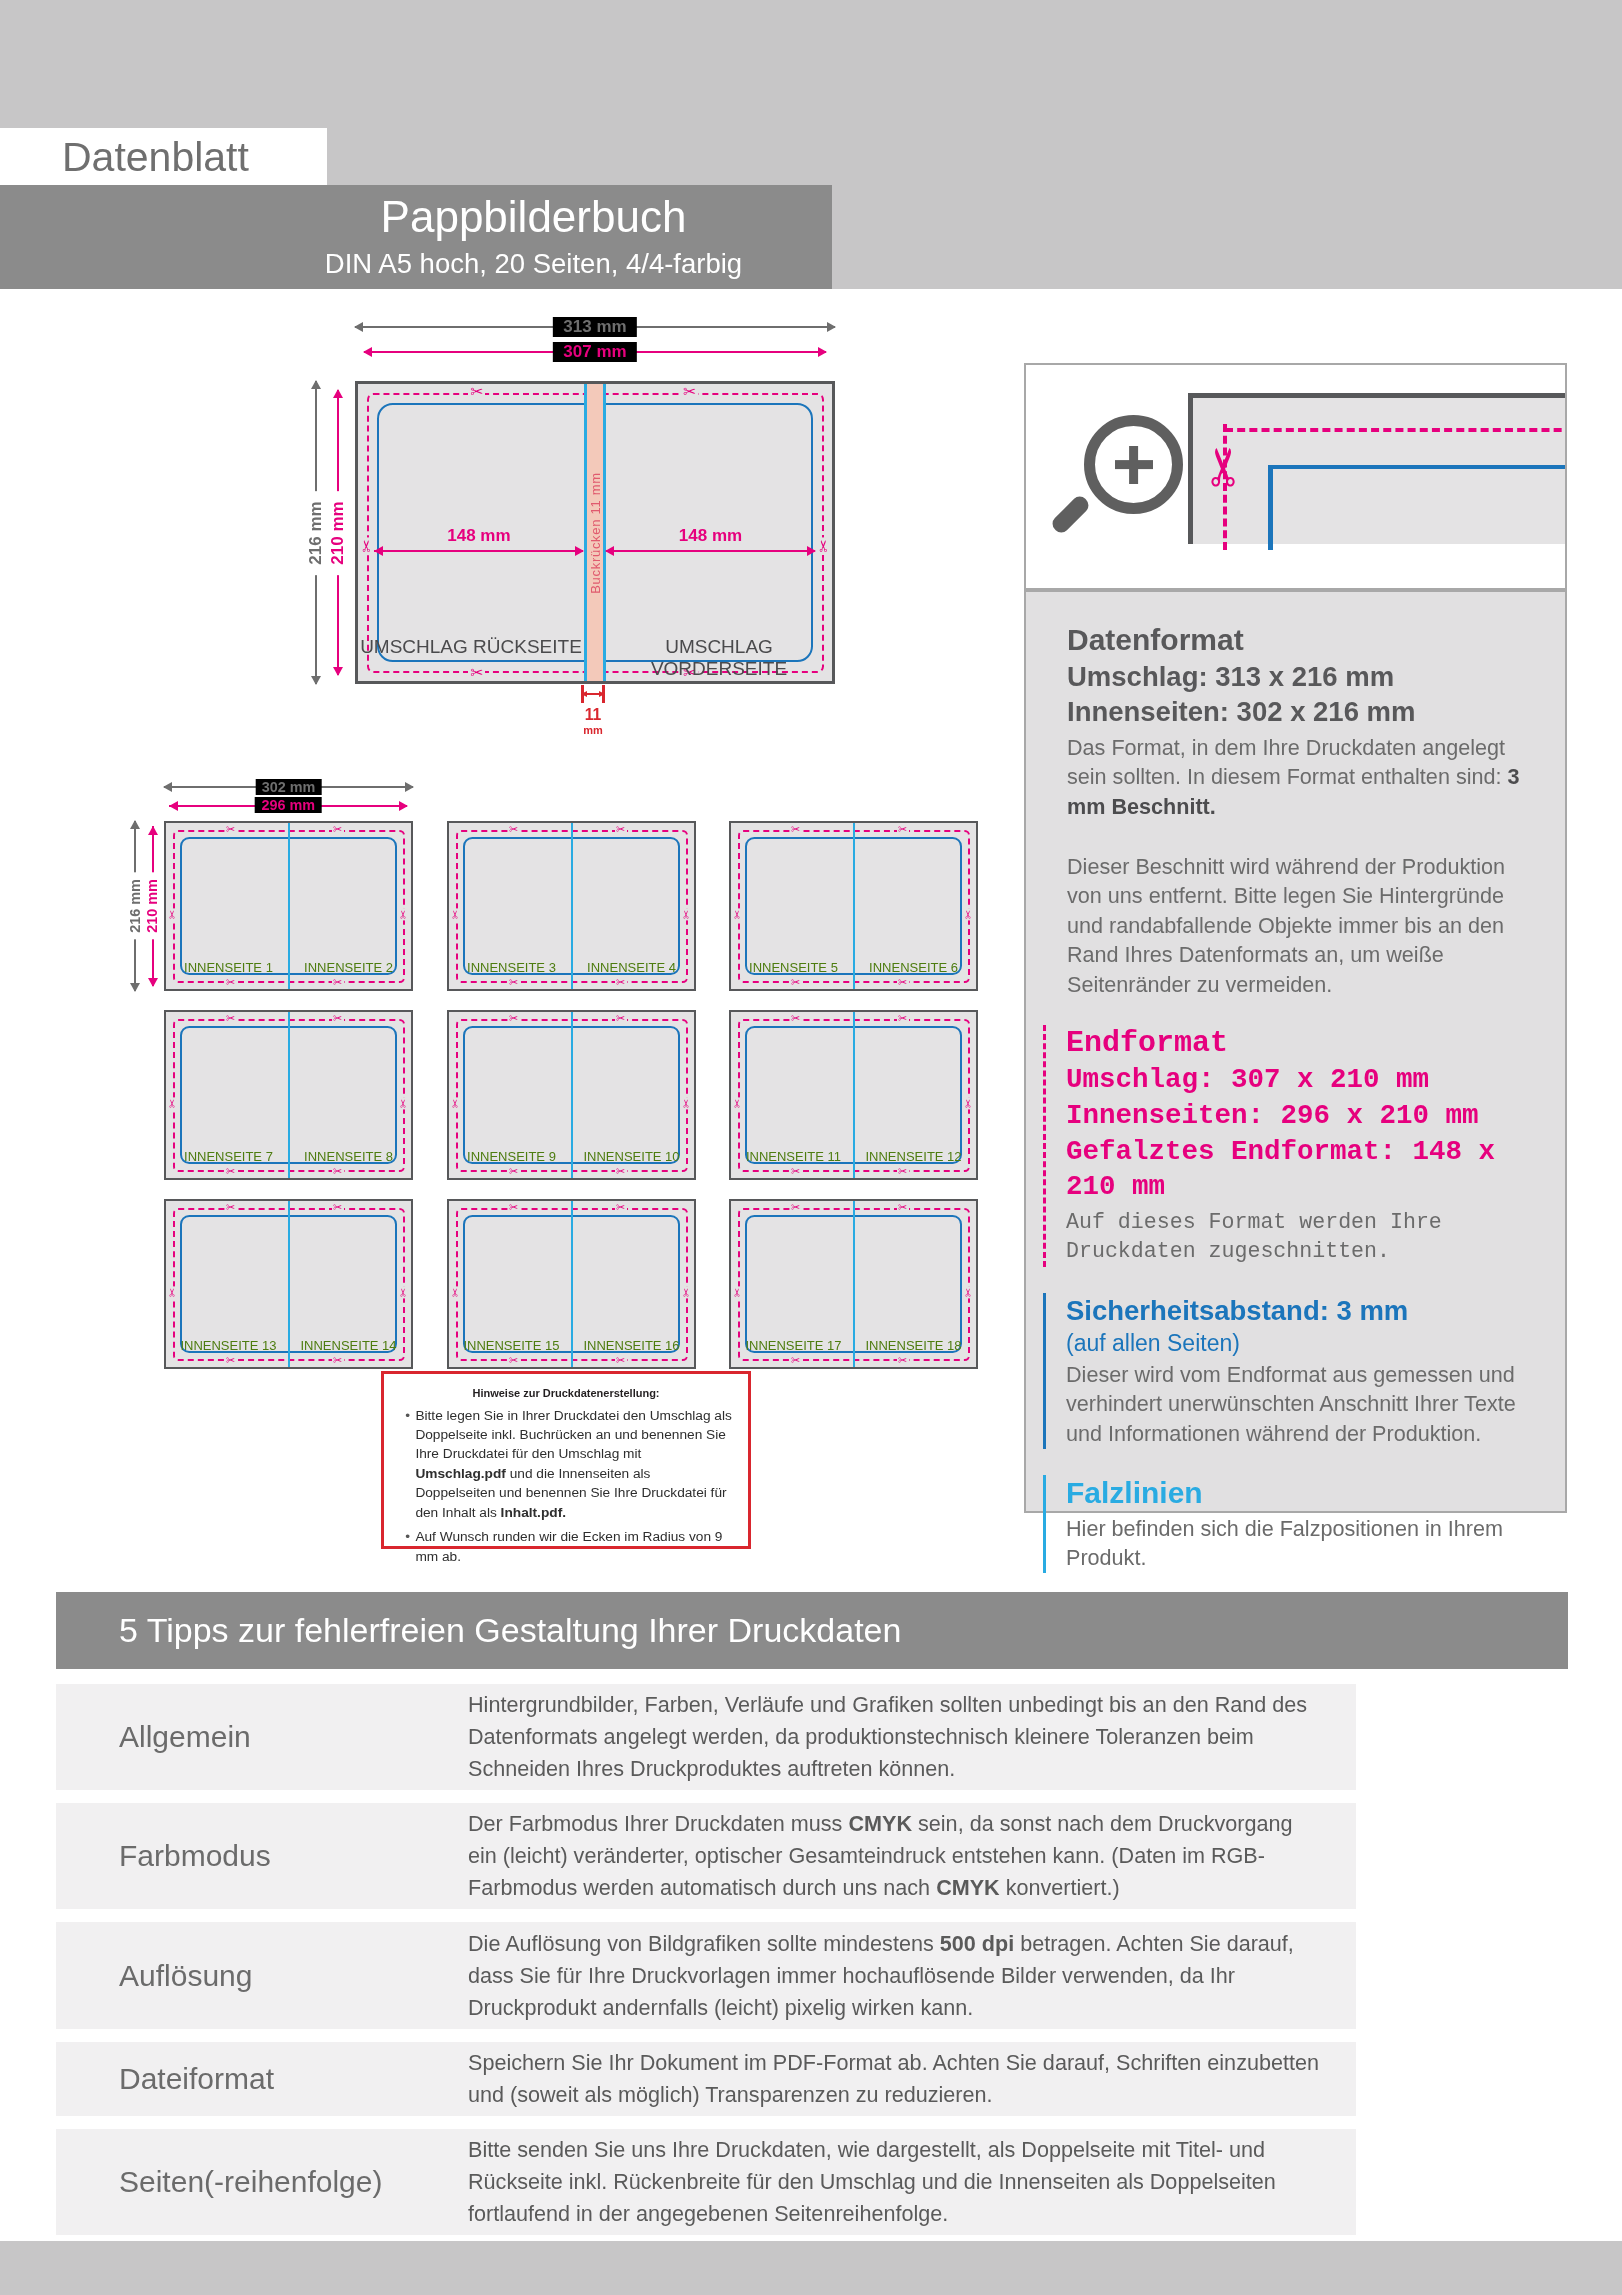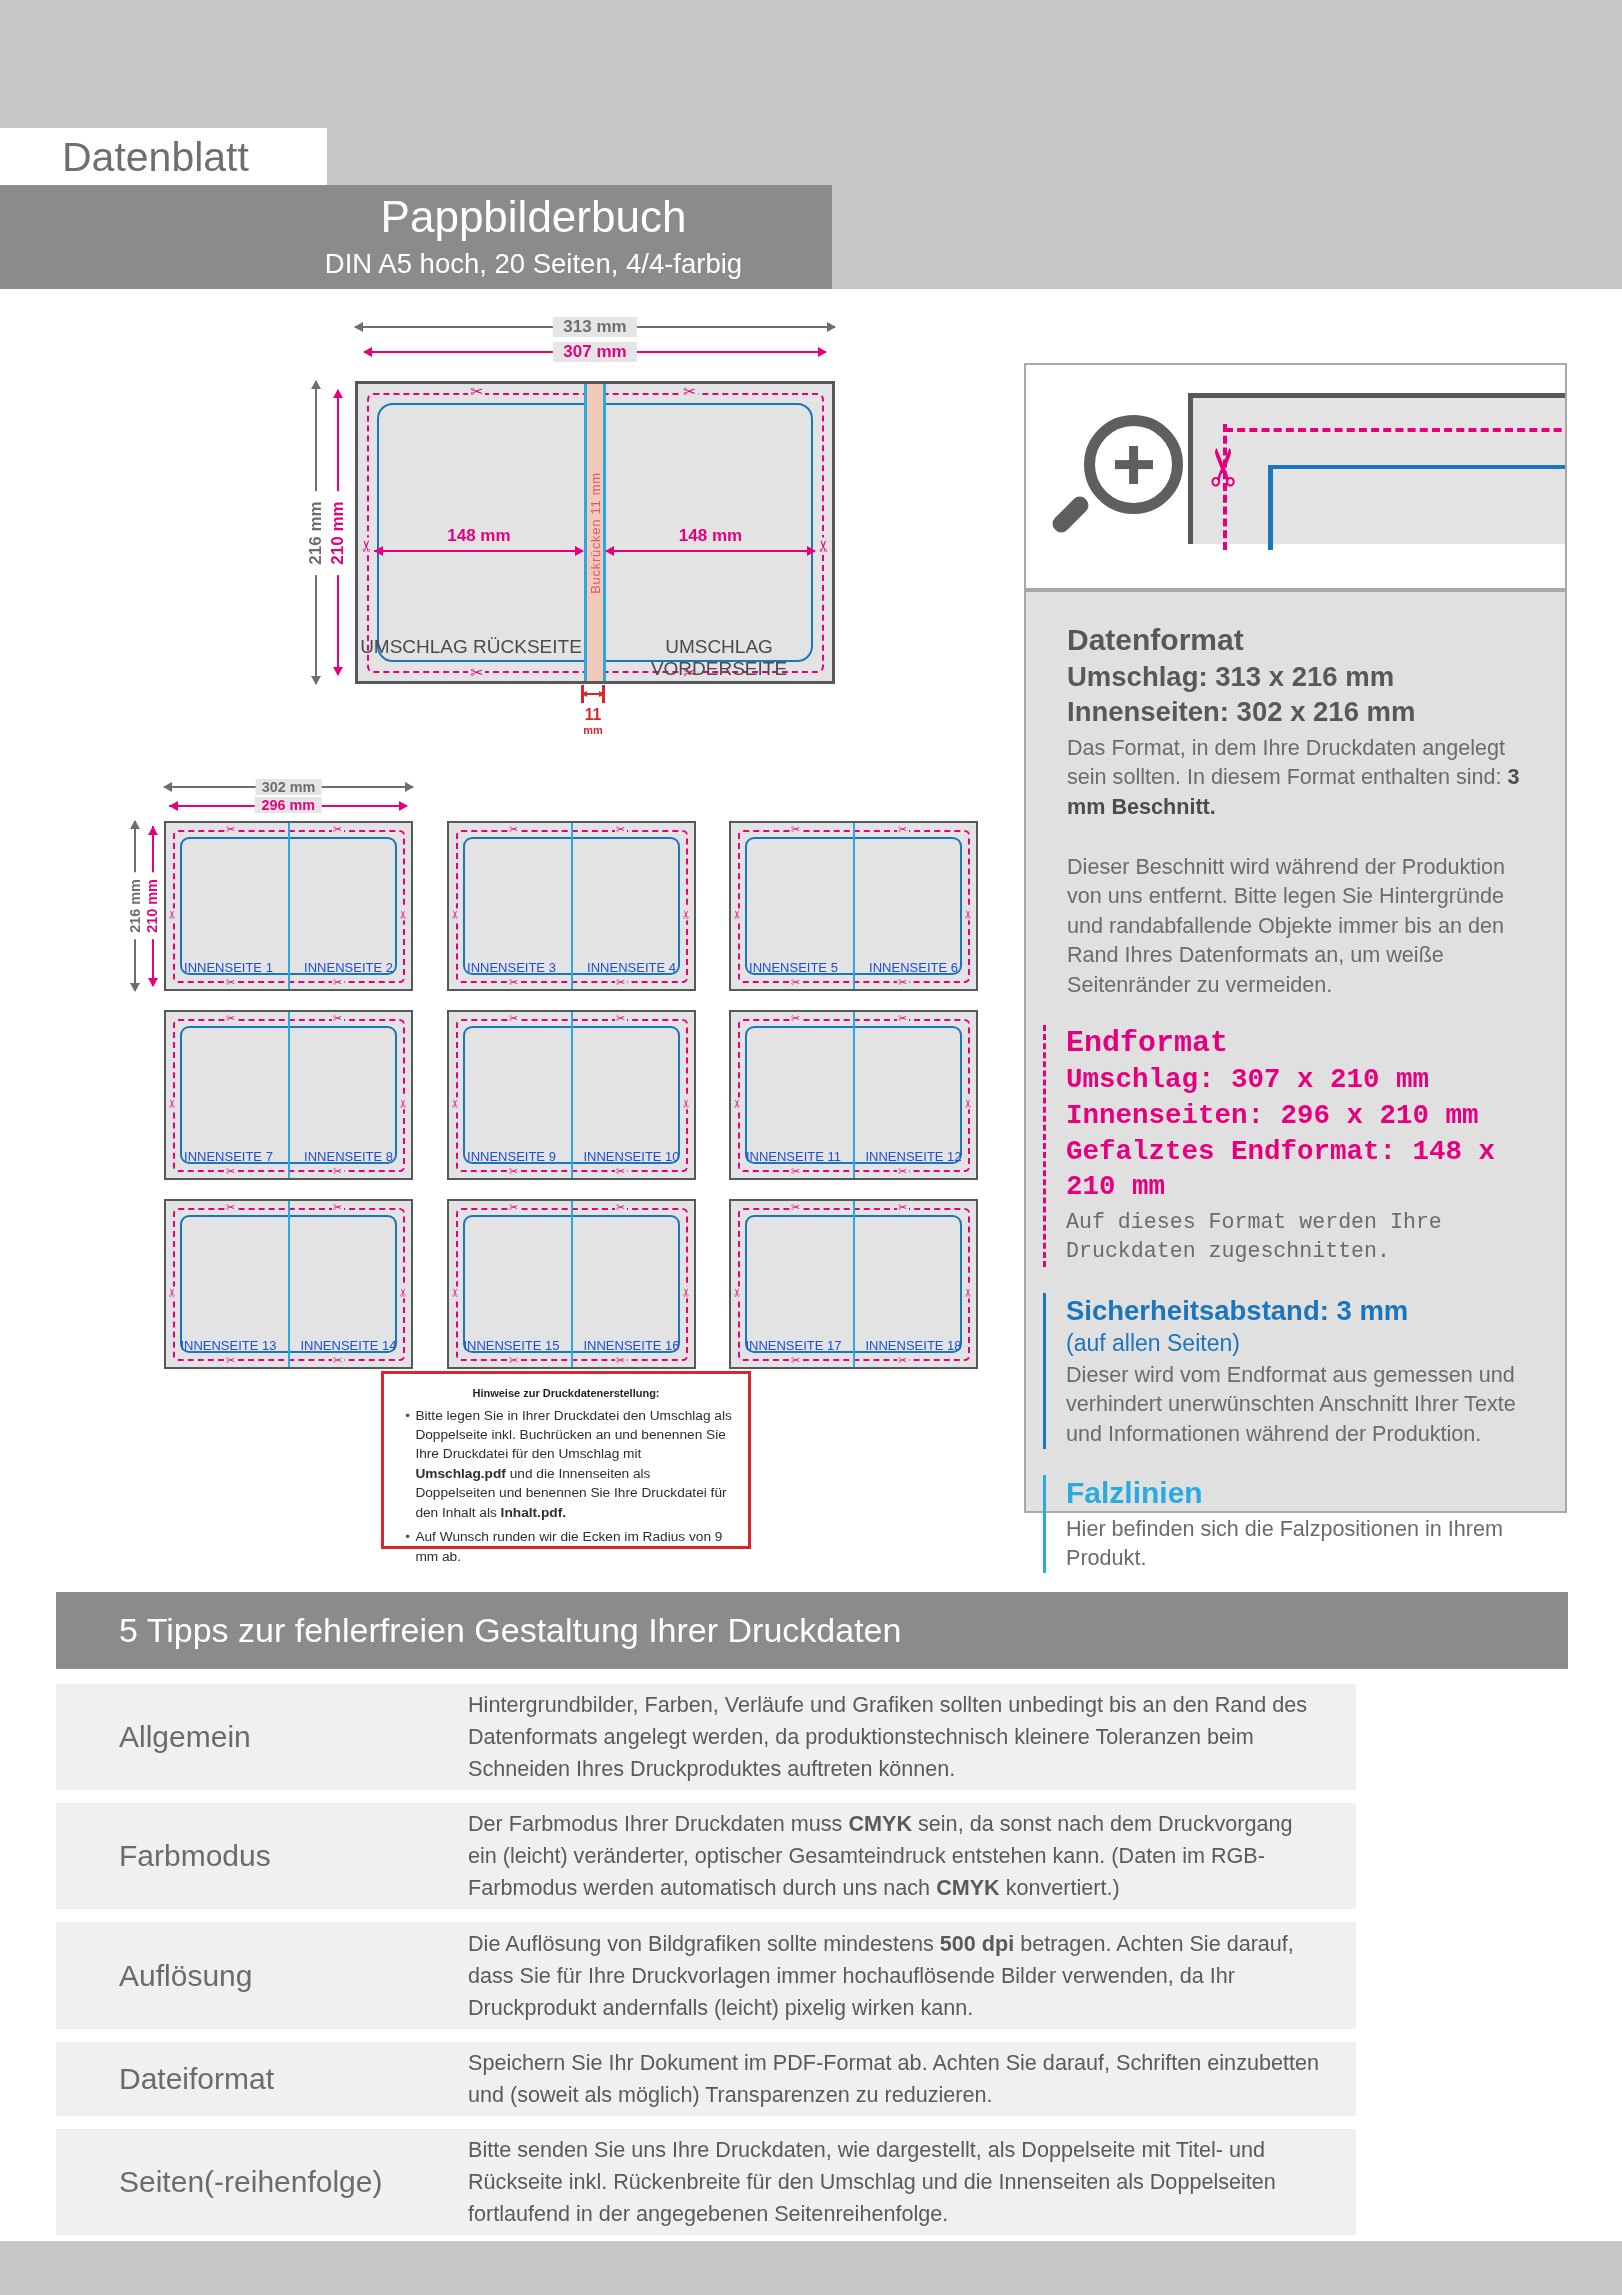--- a/index.html
+++ b/index.html
@@ -19,21 +19,21 @@
   .dimh .ln{position:absolute;left:0;right:0;top:-0.7px;height:2px;background:currentColor;}
   .dimh .ln::before{content:"";position:absolute;left:-0.7px;top:50%;transform:translateY(-50%);
       width:0;height:0;border:5.2px solid transparent;border-left:0;border-right:9.2px solid currentColor;}
   .dimh .ln::after{content:"";position:absolute;right:-0.7px;top:50%;transform:translateY(-50%);
       width:0;height:0;border:5.2px solid transparent;border-right:0;border-left:9.2px solid currentColor;}
   .dimv .ln{position:absolute;top:0;bottom:0;left:-0.7px;width:2px;background:currentColor;}
   .dimv .ln::before{content:"";position:absolute;top:-0.7px;left:50%;transform:translateX(-50%);
       width:0;height:0;border:5.2px solid transparent;border-top:0;border-bottom:9.2px solid currentColor;}
   .dimv .ln::after{content:"";position:absolute;bottom:-0.7px;left:50%;transform:translateX(-50%);
       width:0;height:0;border:5.2px solid transparent;border-bottom:0;border-top:9.2px solid currentColor;}
-  .dimh .lb{position:absolute;left:50%;top:50%;transform:translate(-50%,-50%);background:#e5e5e5;
+  .dimh .lb{position:absolute;left:50%;top:50%;transform:translate(-50%,-50%);background:#000000;
       padding:0 10.5px;font-weight:700;font-size:17px;white-space:nowrap;}
   .dimv .lb{position:absolute;left:50%;top:50%;transform:translate(-50%,-50%) rotate(-90deg);background:#fff;
       padding:0 10.5px;font-weight:700;font-size:17px;white-space:nowrap;}
   .dimh .lb.above{top:auto;bottom:5.2px;transform:translateX(-50%);background:transparent;padding:0;}
   .c-gray{color:#6e6e6e;} .c-mag{color:var(--magenta);}
   .small .lb{font-size:14.4px;padding:0 6.5px;}
 
   
   .cover{position:absolute;left:355px;top:381px;width:480px;height:303px;background:var(--boxfill);
          border:3.3px solid var(--boxline);box-sizing:border-box;}
@@ -66,21 +66,21 @@
   
   #spread-grid{position:absolute;left:164px;top:821px;width:814px;height:548px;}
   .spread{position:absolute;width:249px;height:170px;background:var(--boxfill);
           border:2.6px solid var(--boxline);box-sizing:border-box;}
   .spread .endformat{inset:6.5px;border-width:2px;border-radius:5.2px;}
   .spread .safety{inset:14.4px;border-width:2px;border-radius:9.2px;}
   .spread .fold{position:absolute;top:0;bottom:0;left:50%;width:2px;margin-left:-0.7px;background:var(--cyan);}
   .spread .sc{font-size:11px;padding:0 1.3px;}
   .spread .sc.t1,.spread .sc.t2{top:-7.2px;} .spread .sc.b1,.spread .sc.b2{bottom:-7.2px;}
   .spread .sc.l{left:-7.2px;} .spread .sc.r{right:-7.2px;}
-  .pg{position:absolute;bottom:14.4px;font-size:13px;color:#1d4ed8;text-align:center;}
+  .pg{position:absolute;bottom:14.4px;font-size:13px;color:#4d7c0f;text-align:center;}
   .pg-l{left:3%;width:45%;} .pg-r{right:3%;width:45%;}
 
   
   .zoombox{position:absolute;left:1024px;top:363px;width:543px;height:227px;background:#fff;
            border:2.6px solid var(--panelline);box-sizing:border-box;overflow:hidden;}
   .magc{position:absolute;left:58px;top:50px;width:77px;height:77px;border:11px solid #5f5f5f;border-radius:50%;}
   .magc::before{content:"";position:absolute;left:50%;top:50%;transform:translate(-50%,-50%);width:38px;height:9.8px;background:#5f5f5f;}
   .magc::after{content:"";position:absolute;left:50%;top:50%;transform:translate(-50%,-50%);width:9.8px;height:38px;background:#5f5f5f;}
   .magh{position:absolute;left:36px;top:128px;width:17px;height:43px;background:#5f5f5f;border-radius:7.9px;transform:rotate(45deg);}
   .detail{position:absolute;left:162px;top:27.5px;width:393px;height:146px;background:var(--boxfill);

